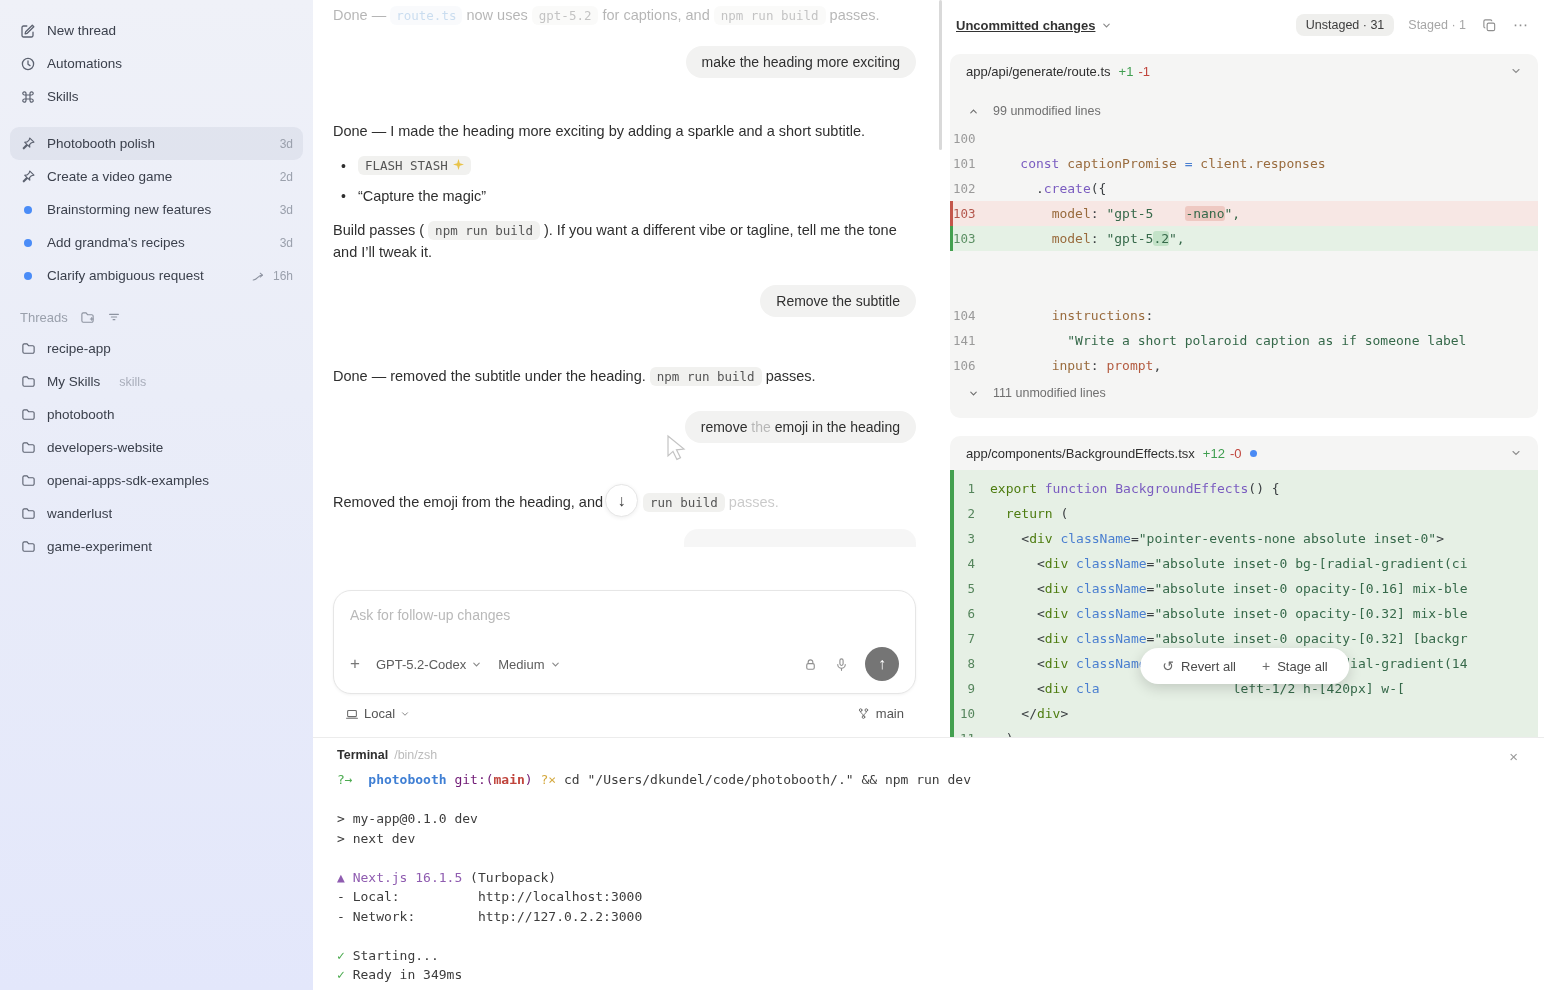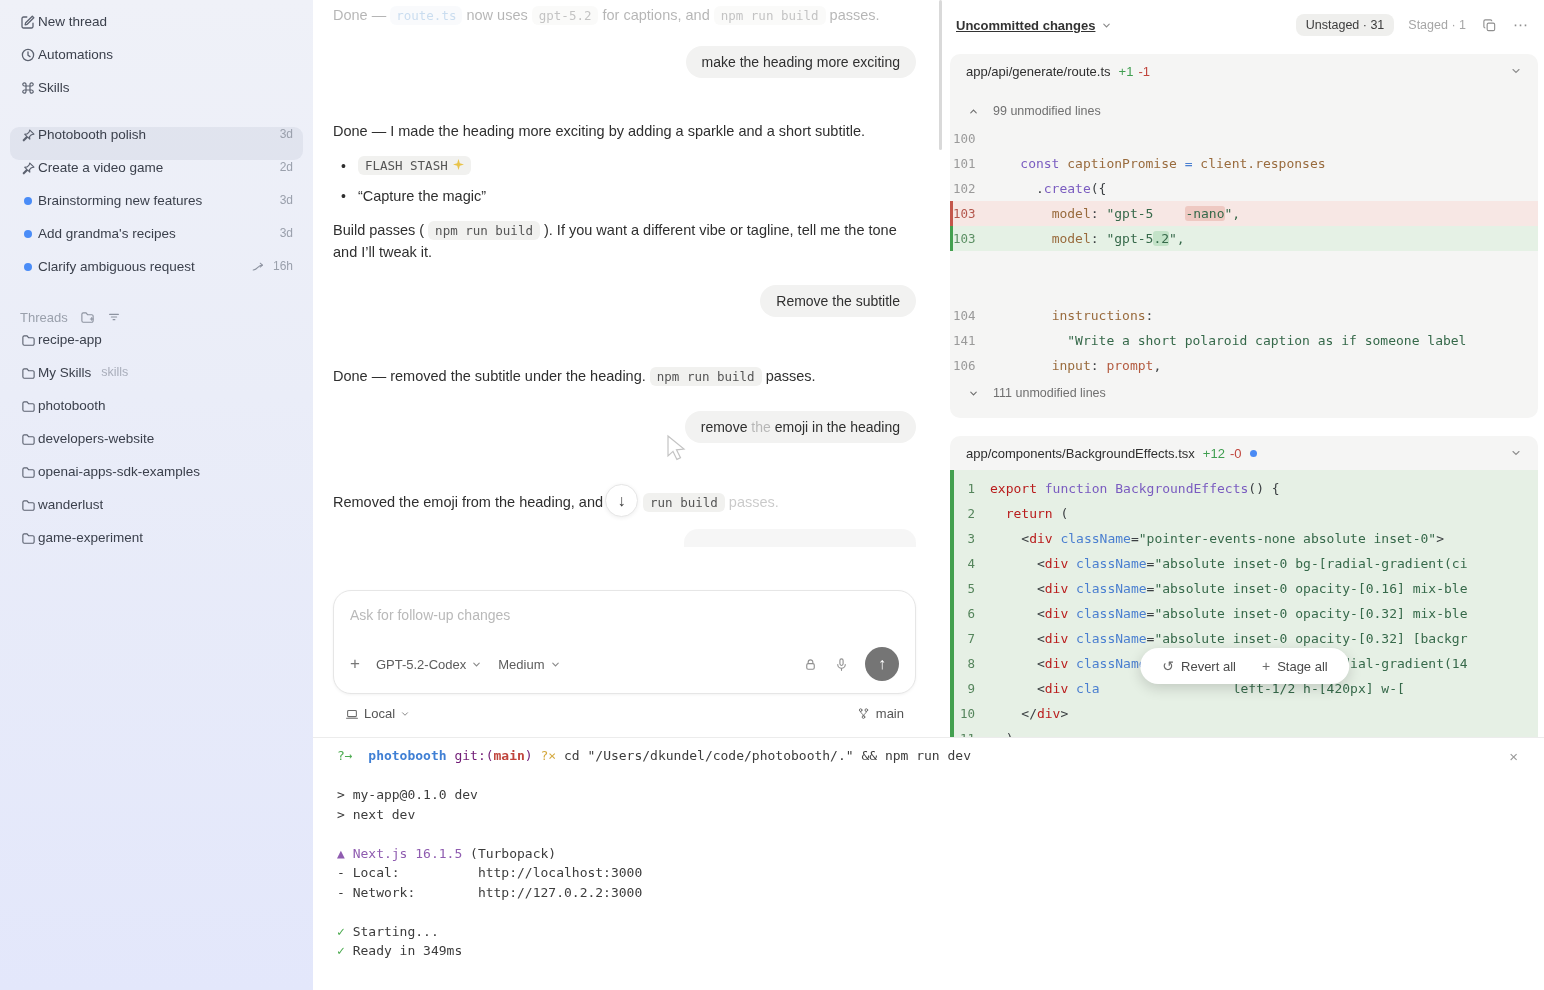--- a/index.html
+++ b/index.html
@@ -5,21 +5,21 @@
   * { margin:0; padding:0; box-sizing:border-box; }
   html,body { width:1544px; height:990px; overflow:hidden; background:#fff;
               font-family:"Liberation Sans", sans-serif; }
   svg { display:block; }
   .app { width:1544px; height:990px; display:flex; position:relative; background:#fff; }
 
   
   .sidebar { width:313px; flex:none; height:100%;
     background:linear-gradient(180deg,#eff1f8 0%,#eaedf8 40%,#e3e7fb 100%);
     padding:14px 10px; font-size:13.5px; color:#3b404c; }
-  .side-item { display:flex; align-items:flex-start; gap:2px; height:33px;
+  .side-item { display:flex; align-items:center; gap:11px; height:33px;
     padding:0 10px; border-radius:9px; cursor:default; }
   .side-item .ic { width:16px; height:16px; color:#5c6270; flex:none; display:flex; align-items:center; justify-content:center; }
   .side-item .lbl { white-space:nowrap; overflow:hidden; }
   .side-item .time { margin-left:auto; color:#9aa0ac; font-size:12px; flex:none; }
   .side-item.active { background:rgba(115,125,160,0.10); }
   .sec-gap { height:14px; }
   .dot { width:8px; height:8px; border-radius:50%; background:#4a8cf7; margin:0 4px; flex:none; }
   .pin-ic, .fork-ic { color:#8d93a0; }
   .threads-head { display:flex; align-items:center; height:30px; padding:0 10px;
     color:#9aa0ac; font-size:13px; margin-top:10px; }
@@ -100,21 +100,21 @@
     color:#707070; font-size:12.5px; font-family:"Liberation Sans", sans-serif; }
   .dl { display:flex; align-items:center; height:25px; white-space:pre; border-left:3px solid transparent; }
   .ln { width:36px; text-align:right; padding-right:15px; color:#9a9a9a; flex:none; font-size:12.5px; }
   .row-del { background:#f7e7e4; border-left-color:#c4564b; }
   .row-del .ln { color:#b3564c; }
   .row-add { background:#e5f1e5; border-left-color:#43a04f; }
   .row-add .ln { color:#5b8f63; }
   .hunk-gap { height:52px; }
   .c-d { color:#3c4043; }
   .c-k { color:#7a5cc0; }   
-  .c-r { color:#b91c1c; }   
+  .c-r { color:#4d7c0f; }   
   .c-b { color:#4a7fd0; }   
   .c-p { color:#996b3d; }   
   .c-o { color:#b35a3f; }   
   .c-s { color:#36694a; }   
   .wr { background:#eec9c2; border-radius:3px;margin-left:32px; }
   .wg { background:#c3e2c8; border-radius:3px; }
   .fbody2 { font-family:"DejaVu Sans Mono", monospace; font-size:13px; padding:6px 0 0;
     background:#e6f0e5; border-left:4px solid #43a04f; }
   .fbody2 .dl { border-left:none; }
   .fbody2 .ln { color:#55855c; }
@@ -508,20 +508,23 @@
           </span>
           <span class="fp-btn">
             <span class="fp-ic">+</span>
             <span>Stage all</span>
           </span>
         </div>
       </div>
     </div>
 
     <div class="terminal">
+      <div class="term-head">
+        <span>Terminal</span><span class="term-shell">/bin/zsh</span>
+      </div>
       <span class="term-close">×</span>
 
       <div class="tl"><span class="t-g">?→</span><span class="t-b">  photobooth </span><span class="t-b2">git:(</span><span class="t-r">main</span><span class="t-b2">)</span><span class="t-y"> ?×</span><span> cd "/Users/dkundel/code/photobooth/." &amp;&amp; npm run dev</span></div>
       <div class="tl"></div>
       <div class="tl">&gt; my-app@0.1.0 dev</div>
       <div class="tl">&gt; next dev</div>
       <div class="tl"></div>
       <div class="tl"><span class="t-p">▲ </span><span class="t-p">Next.js 16.1.5</span><span> (Turbopack)</span></div>
       <div class="tl"><span>- Local:          </span><span>http://localhost:3000</span></div>
       <div class="tl"><span>- Network:        </span><span>http://127.0.2.2:3000</span></div>

